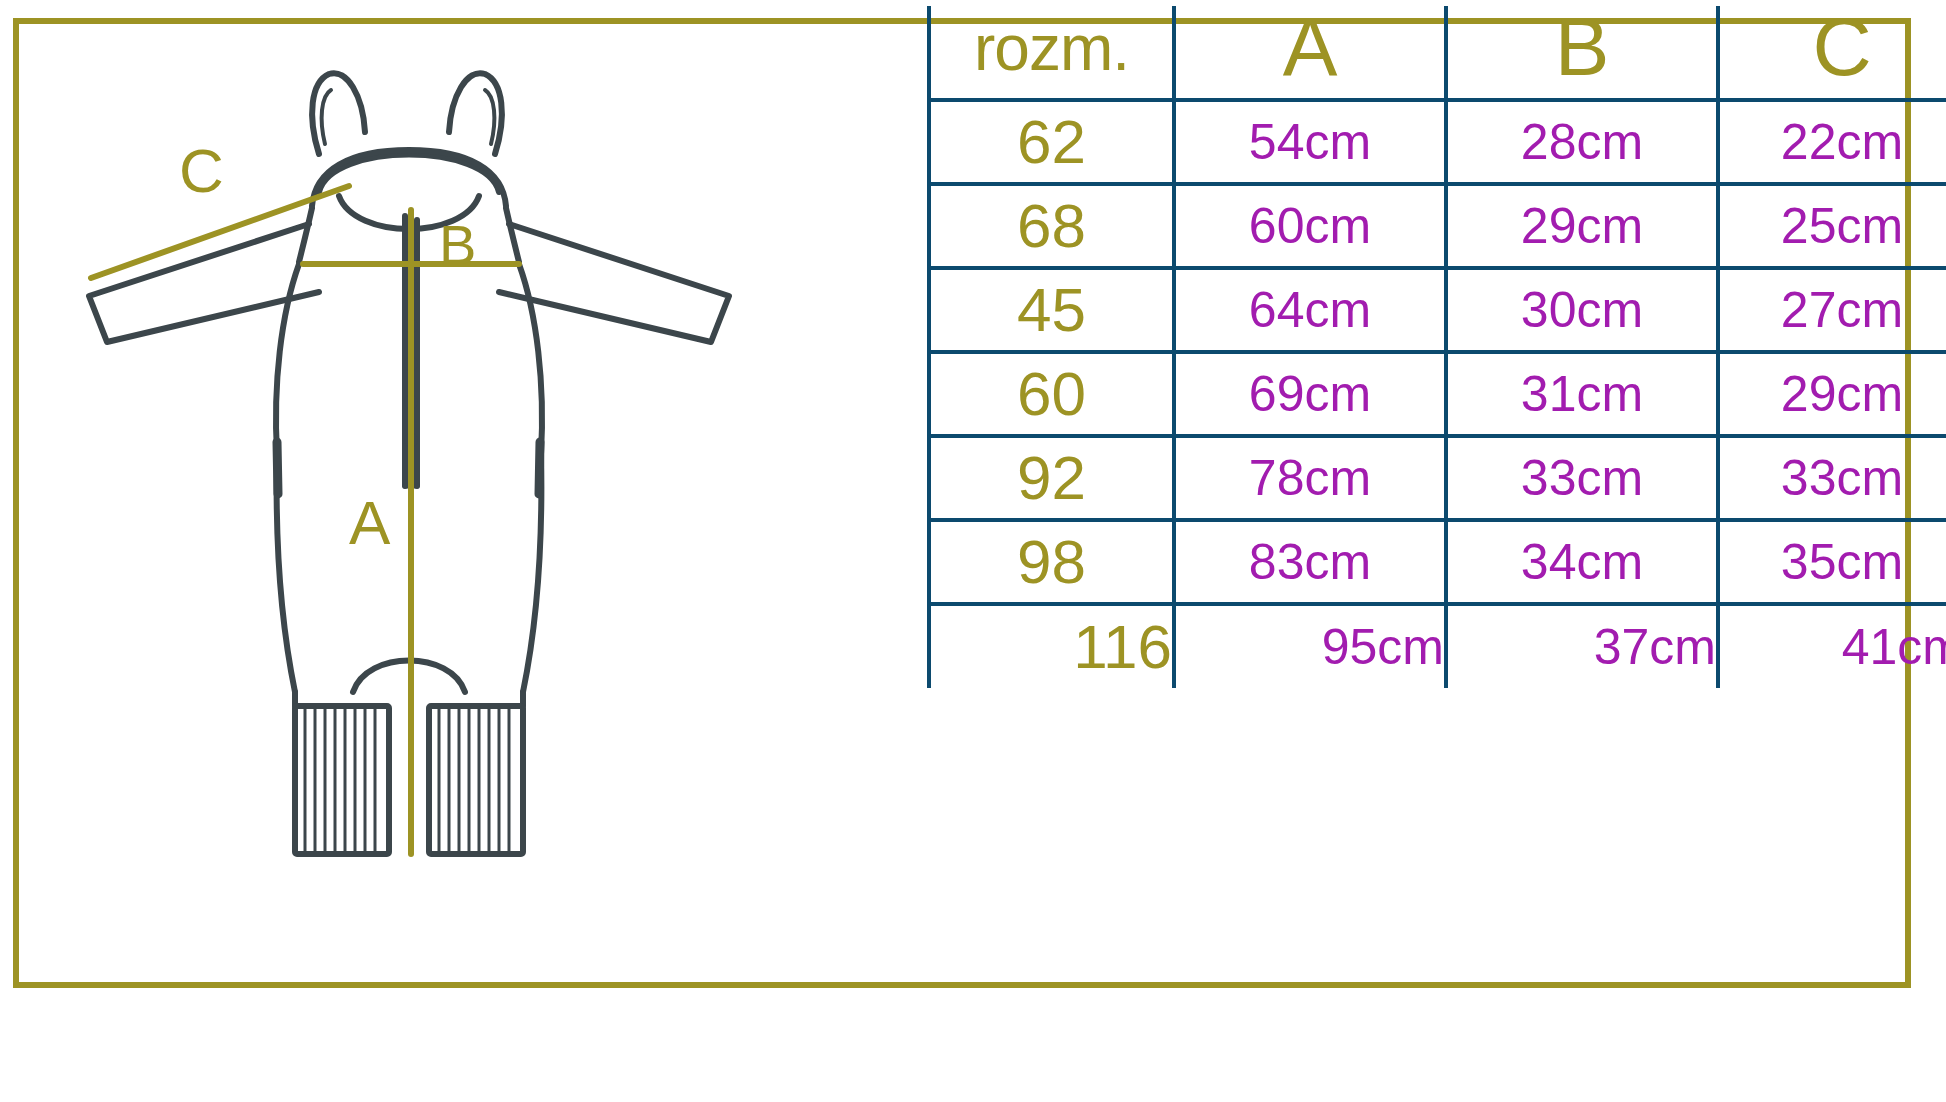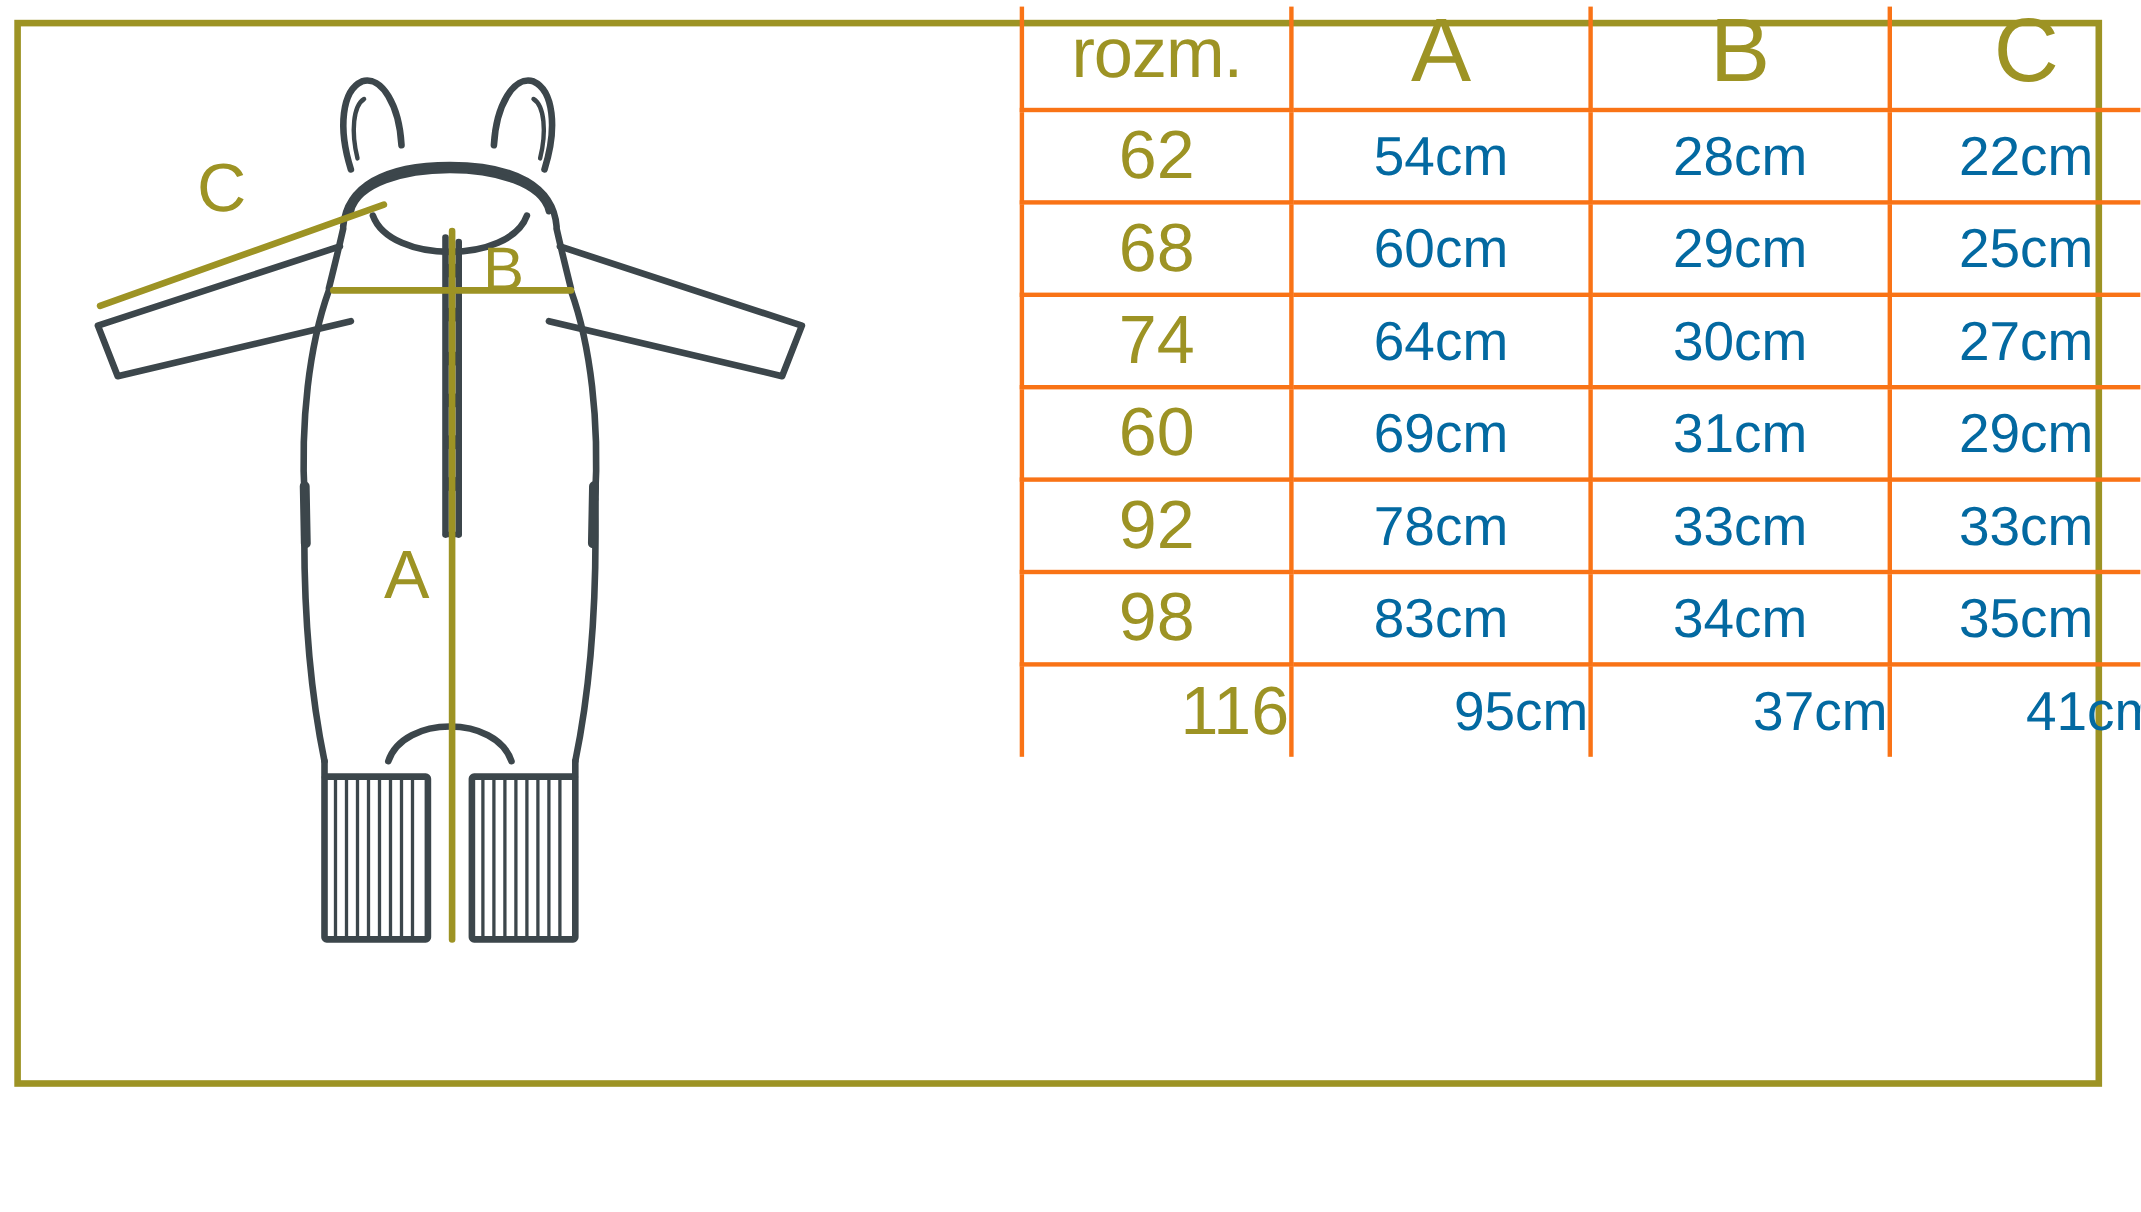--- a/index.html
+++ b/index.html
@@ -49,21 +49,21 @@
     width: 1035px;
     table-layout: fixed;
   }
   table.size-table col.c-size { width: 245px; }
   table.size-table col.c-a { width: 272px; }
   table.size-table col.c-b { width: 272px; }
   table.size-table col.c-c { width: 246px; }
 
   table.size-table th,
   table.size-table td {
-    border: 4px solid #f97316;
+    border: 4px solid #0c4a6e;
     text-align: center;
     vertical-align: middle;
     padding: 0;
     height: 84px;
     font-weight: normal;
   }
   
   table.size-table tr:first-child th { border-top: none; }
   table.size-table tr th:last-child,
   table.size-table tr td:last-child { border-right: none; }
@@ -81,21 +81,21 @@
     font-size: 82px;
     line-height: 1;
     padding-bottom: 10px !important;
   }
   td.size-cell {
     color: #9d9324;
     font-size: 62px;
     line-height: 1;
   }
   td.val-cell {
-    color: #0369a1;
+    color: #a21caf;
     font-size: 50px;
     line-height: 1;
   }
 </style>
 </head>
 <body>
 
 <div id="page">
 
   <div id="frame">
@@ -214,21 +214,21 @@
             <td class="val-cell">28cm</td>
             <td class="val-cell">22cm</td>
           </tr>
           <tr>
             <td class="size-cell">68</td>
             <td class="val-cell">60cm</td>
             <td class="val-cell">29cm</td>
             <td class="val-cell">25cm</td>
           </tr>
           <tr>
-            <td class="size-cell">74</td>
+            <td class="size-cell">45</td>
             <td class="val-cell">64cm</td>
             <td class="val-cell">30cm</td>
             <td class="val-cell">27cm</td>
           </tr>
           <tr>
             <td class="size-cell">60</td>
             <td class="val-cell">69cm</td>
             <td class="val-cell">31cm</td>
             <td class="val-cell">29cm</td>
           </tr>

